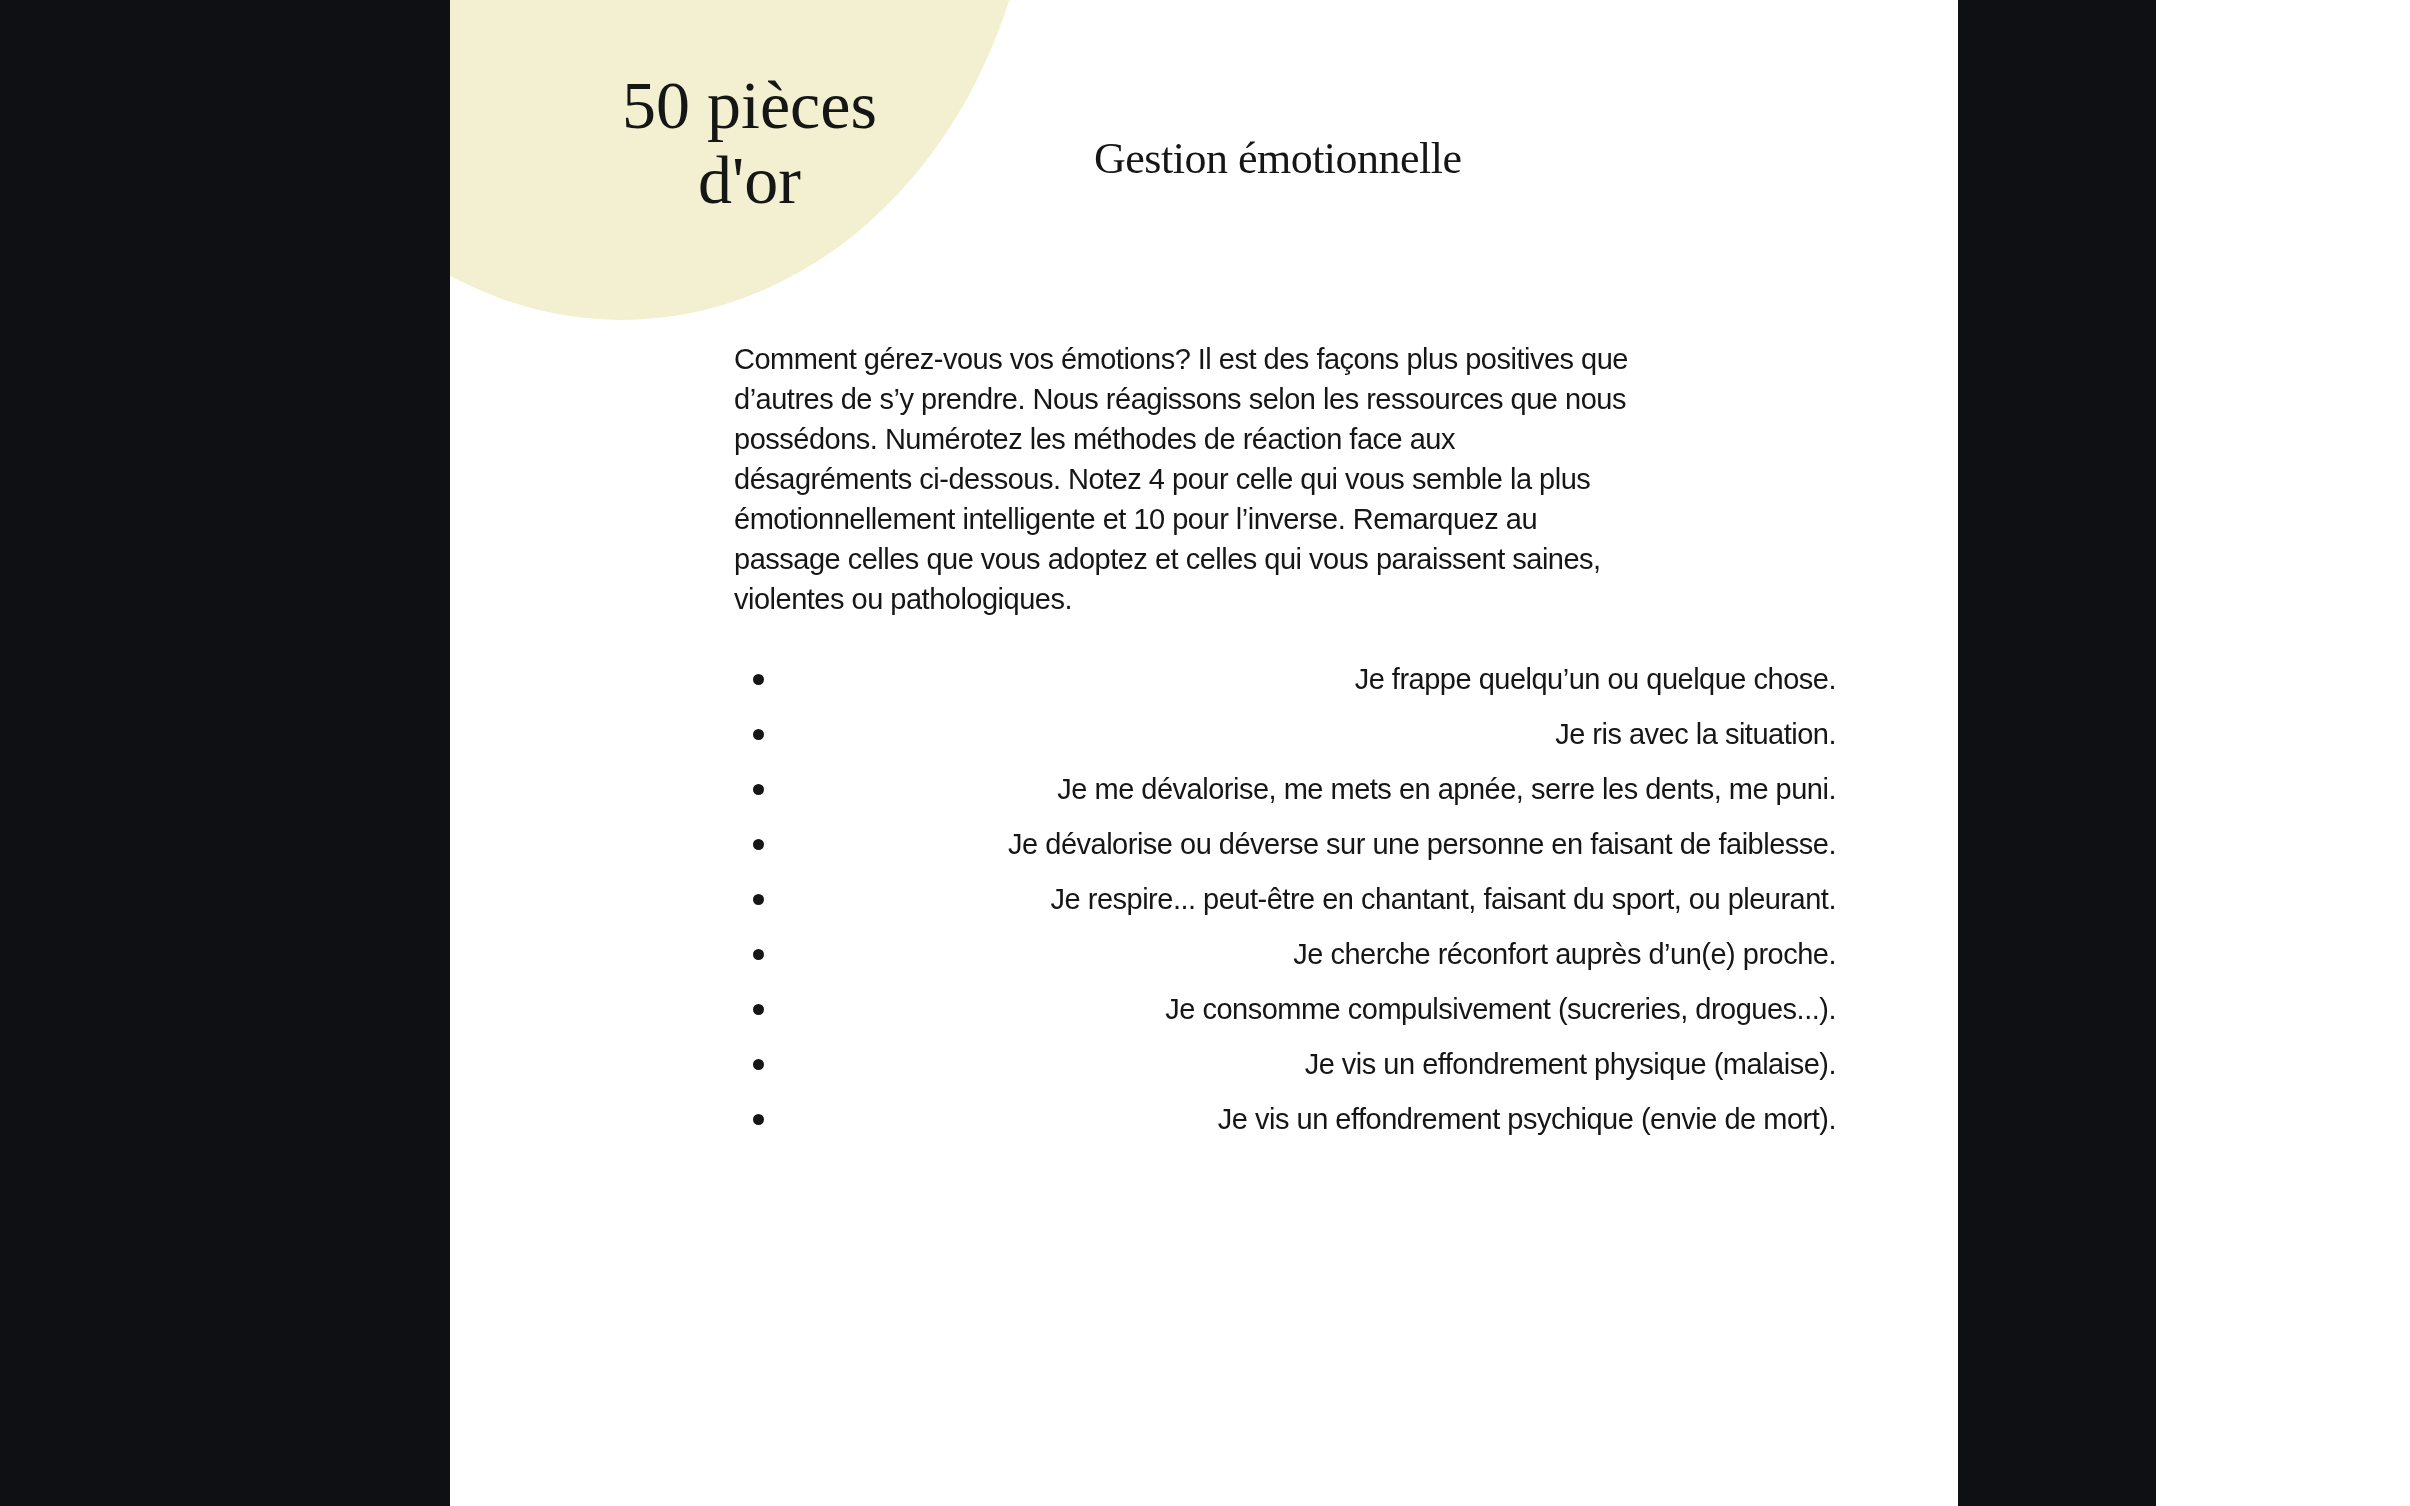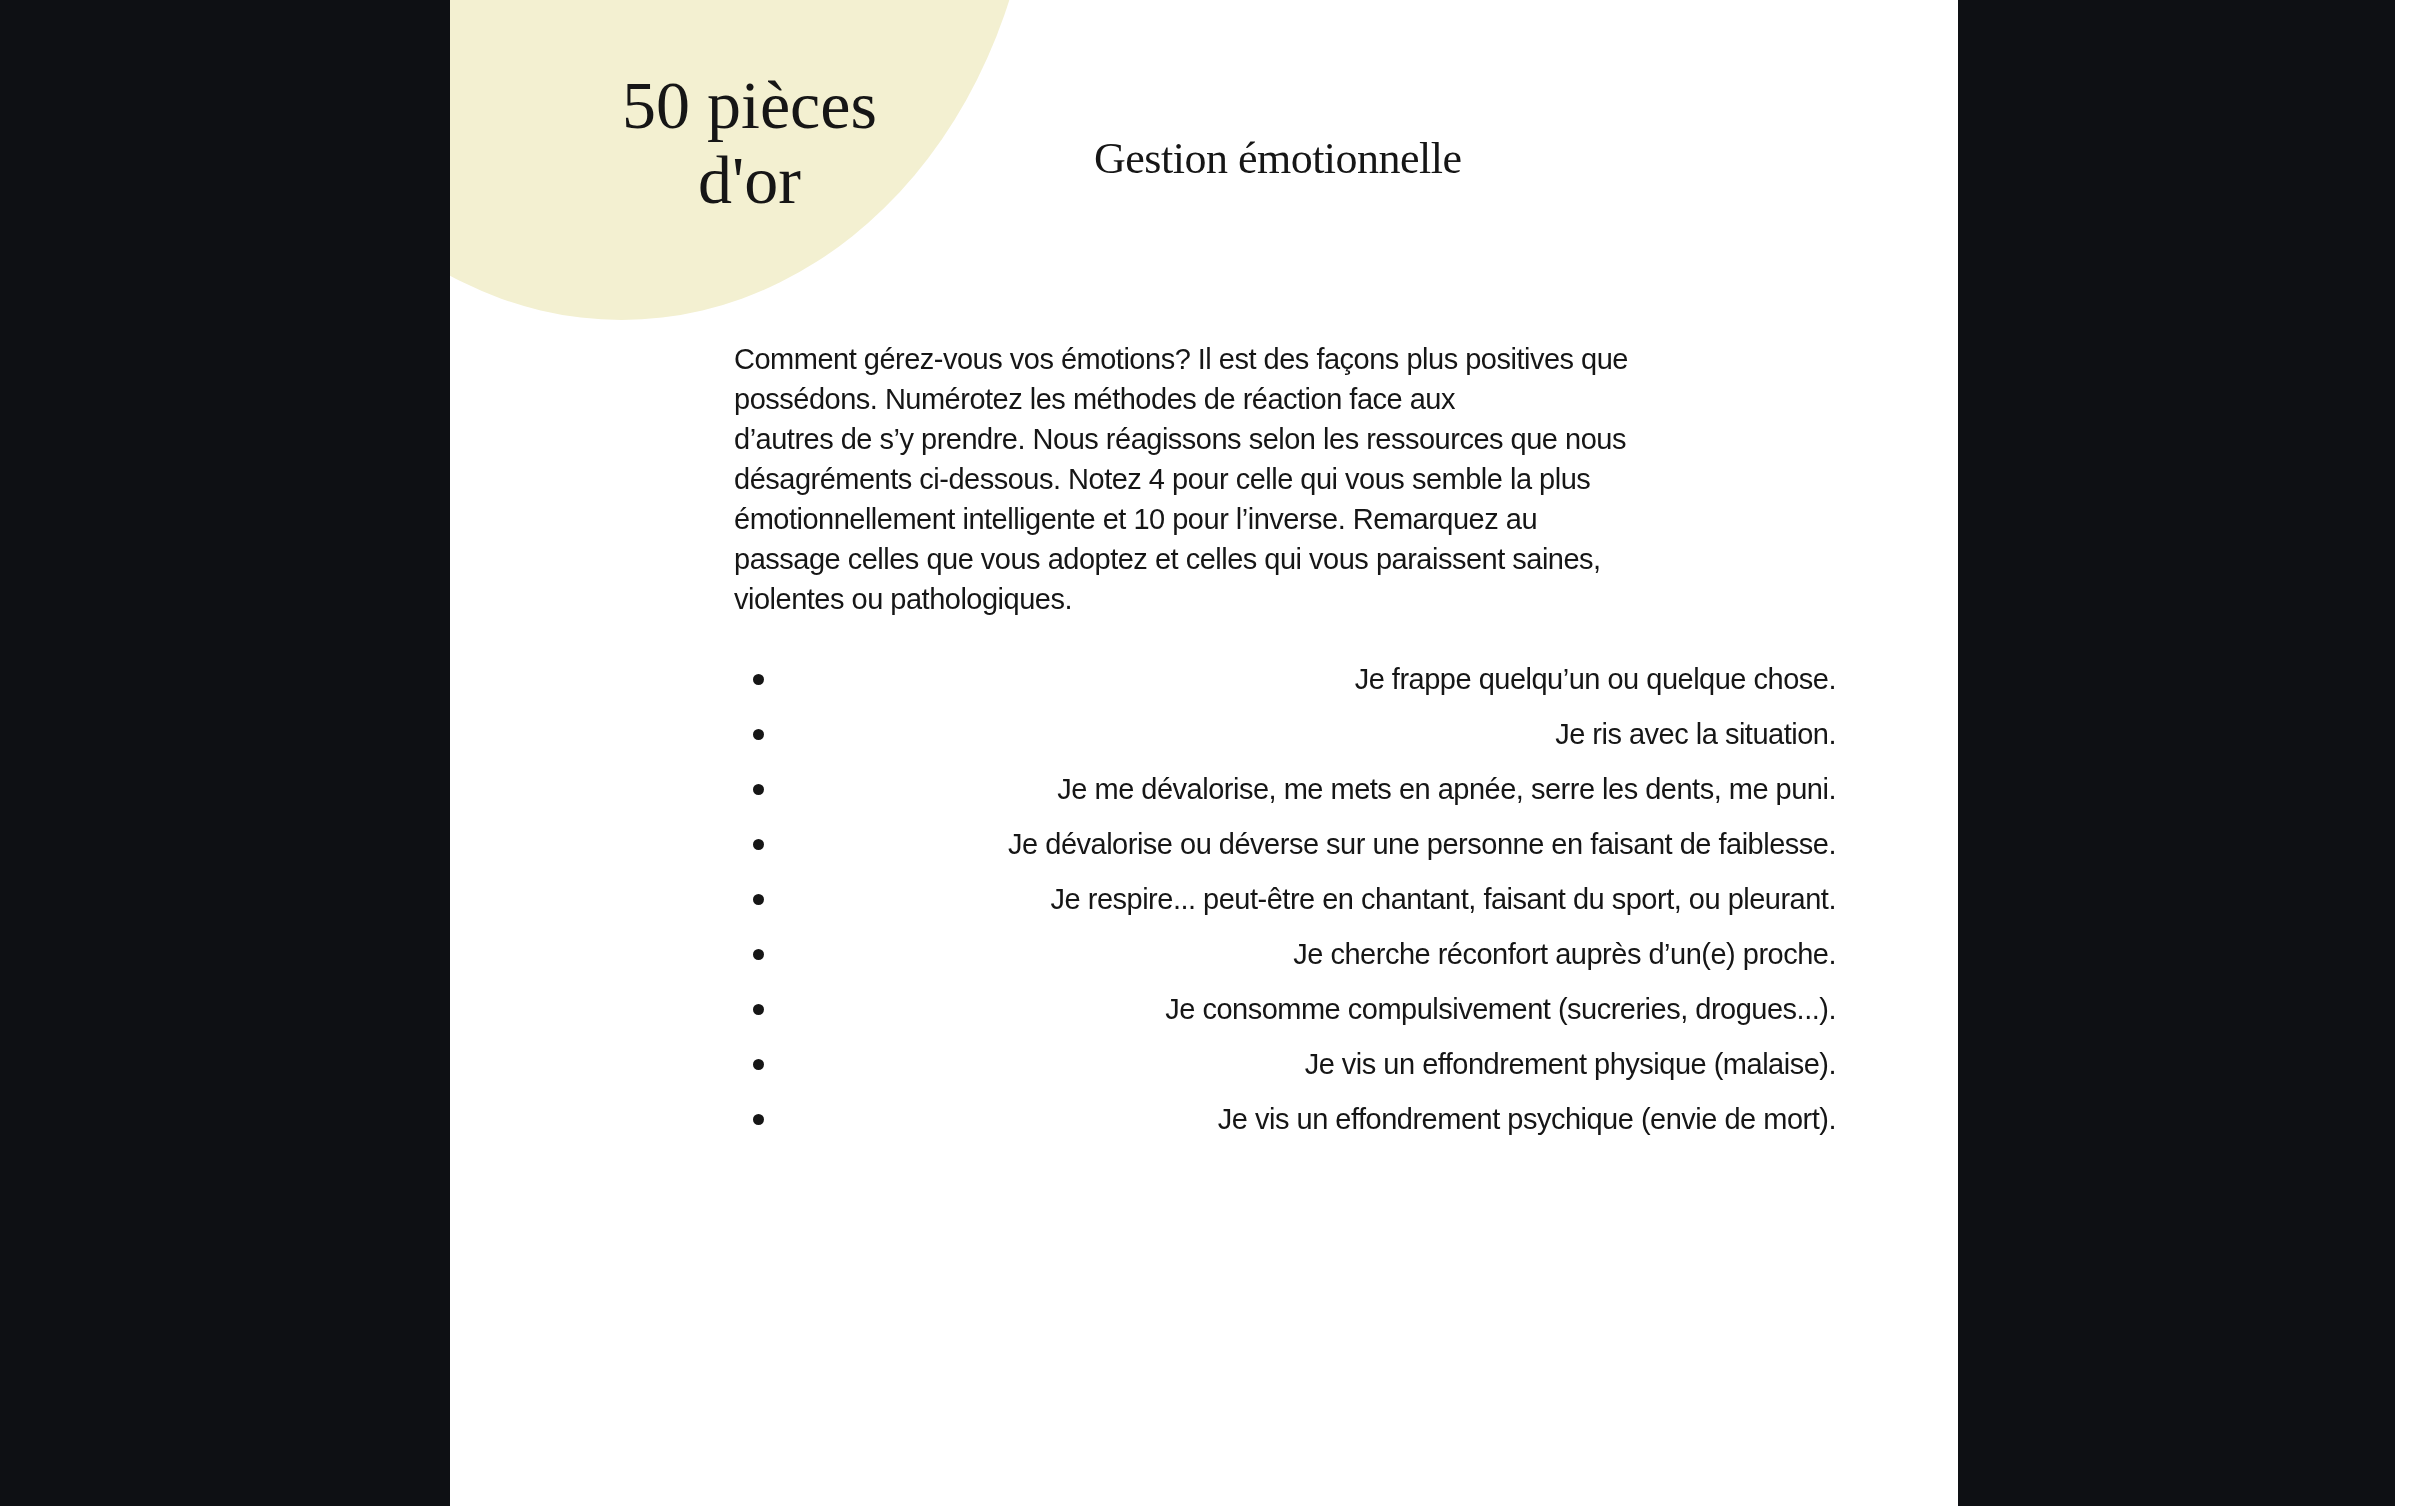--- a/index.html
+++ b/index.html
@@ -5,21 +5,21 @@
   html, body {
     margin: 0;
     padding: 0;
     width: 2411px;
     height: 1507px;
     overflow: hidden;
     font-family: "Liberation Sans", sans-serif;
   }
   .stage {
     position: relative;
-    width: 2395px;
+    width: 2156px;
     height: 1507px;
     background: var(--background, #0e1014);
   }
   .page {
     position: absolute;
     left: 450px;
     top: 0;
     width: 1508px;
     height: 1507px;
     background: var(--page, #ffffff);
@@ -109,22 +109,22 @@
 
     <div class="badge-text">
       <div>50 pièces</div>
       <div>d'or</div>
     </div>
 
     <div class="page-title">Gestion émotionnelle</div>
 
     <div class="intro">
         <div>Comment gérez-vous vos émotions? Il est des façons plus positives que</div>
+        <div>d’autres de s’y prendre. Nous réagissons selon les ressources que nous</div>
         <div>possédons. Numérotez les méthodes de réaction face aux</div>
-        <div>d’autres de s’y prendre. Nous réagissons selon les ressources que nous</div>
         <div>désagréments ci-dessous. Notez 4 pour celle qui vous semble la plus</div>
         <div>émotionnellement intelligente et 10 pour l’inverse. Remarquez au</div>
         <div>passage celles que vous adoptez et celles qui vous paraissent saines,</div>
         <div>violentes ou pathologiques.</div>
       </div>
 
     <ul class="bullets">
         <li>Je frappe quelqu’un ou quelque chose.</li>
         <li>Je ris avec la situation.</li>
         <li>Je me dévalorise, me mets en apnée, serre les dents, me puni.</li>

